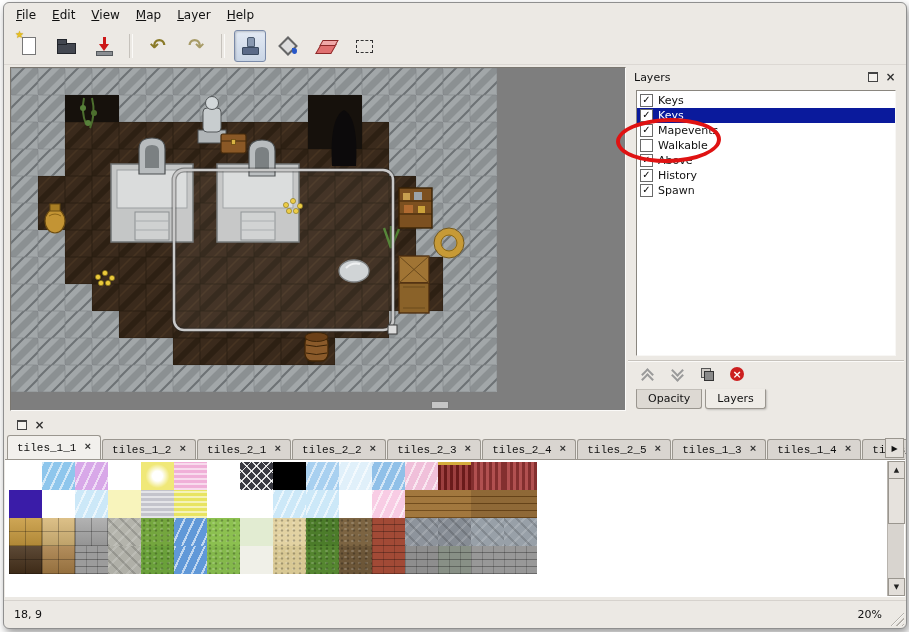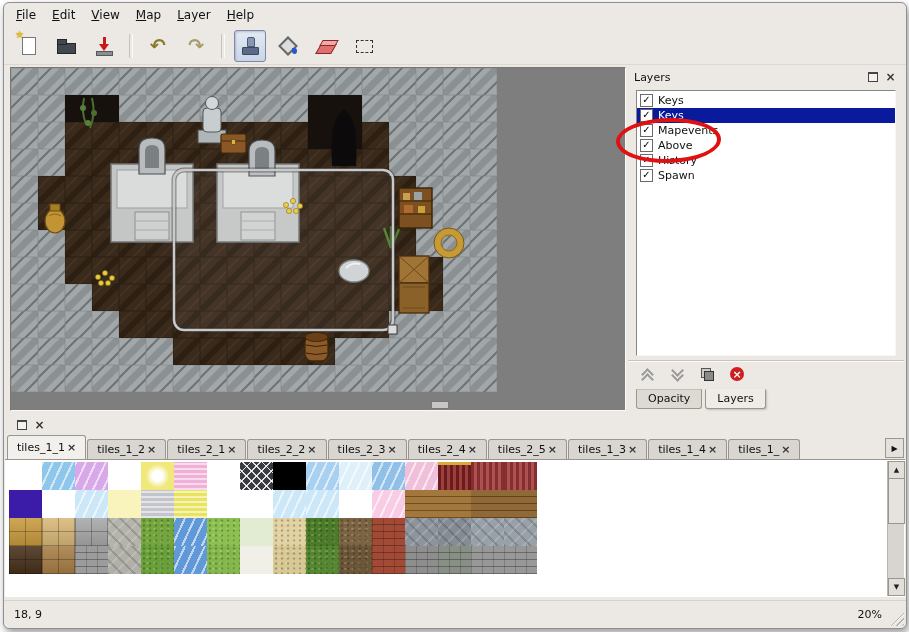--- a/index.html
+++ b/index.html
@@ -78,21 +78,21 @@
   .ico-dup::after{content:"";position:absolute;left:4px;top:4px;width:8px;height:8px;background:#8a8a8a;border:1px solid #333;}
   .ico-del{width:14px;height:14px;border-radius:50%;background:#cc1f1f;color:#fff;font-size:11px;font-weight:bold;display:flex;align-items:center;justify-content:center;line-height:1;}
   .dock-tabs{display:flex;align-items:flex-start;height:22px;padding-left:8px;gap:3px;flex:none;margin-top:2px;}
   .dtab{padding:2px 11px 3px;font-size:11px;border:1px solid #9a968f;background:#ddd9d3;border-radius:0 0 3px 3px;border-top-color:#c2beb8;}
   .dtab.active{background:#efece7;border-top-color:#efece7;box-shadow:1px 1px 2px rgba(0,0,0,.18);}
   
   .bottom-dock{position:absolute;left:0;top:412px;width:902px;height:184px;font-size:11px;}
   .ts-title{display:flex;align-items:center;height:20px;padding:0 7px;}
   .ts-title .t{flex:1;}
   .ts-tabs{display:flex;align-items:flex-end;height:24px;padding-left:3px;position:relative;}
-  .ts-tab{display:flex;align-items:center;gap:2px;padding:0 9px;font-size:11px;background:#d9d5d0;border:1px solid #9a968f;border-bottom:none;border-radius:3px 3px 0 0;height:19px;margin-right:1px;white-space:nowrap;}
+  .ts-tab{display:flex;align-items:center;gap:8px;padding:0 9px;font-size:11px;background:#d9d5d0;border:1px solid #9a968f;border-bottom:none;border-radius:3px 3px 0 0;height:19px;margin-right:1px;white-space:nowrap;font-family:Liberation Mono, monospace;}
   .ts-tab.active{background:#f2f0ed;height:23px;position:relative;z-index:2;}
   .ts-close{font-size:11px;color:#333;font-weight:bold;line-height:9px;}
   .ts-scroll-btn{position:absolute;right:2px;bottom:3px;width:17px;height:18px;background:#e4e0db;border:1px solid #9a968f;display:flex;align-items:center;justify-content:center;font-size:8px;color:#111;}
   .palette{position:absolute;left:1px;right:1px;top:44px;bottom:2px;background:#fff;overflow:hidden;border-top:1px solid #9a968f;}
   .tile-grid{position:absolute;left:4px;top:2px;display:grid;grid-template-columns:repeat(16,33px);grid-auto-rows:28px;}
   .tile{width:33px;height:28px;}
   .p-water{background-image:repeating-linear-gradient(115deg,rgba(255,255,255,.6) 0 2px,rgba(255,255,255,0) 2px 9px);}
   .p-hstripes{background-image:repeating-linear-gradient(0deg,rgba(255,255,255,.55) 0 2px,rgba(255,255,255,0) 2px 5px);}
   .p-lattice{background-image:repeating-linear-gradient(45deg,rgba(255,255,255,.85) 0 1px,transparent 1px 7px),repeating-linear-gradient(-45deg,rgba(255,255,255,.85) 0 1px,transparent 1px 7px);}
   .p-glow{background-image:radial-gradient(circle at 50% 50%,#ffffff 0 5px,rgba(255,255,255,0) 12px);}
@@ -483,20 +483,24 @@
         </div>
         <div class="layer-row sel">
           <span class="cb">✓</span>
           <span class="layer-label">Keys</span>
         </div>
         <div class="layer-row">
           <span class="cb">✓</span>
           <span class="layer-label">Mapevents</span>
         </div>
         <div class="layer-row">
+          <span class="cb"></span>
+          <span class="layer-label">Walkable</span>
+        </div>
+        <div class="layer-row">
           <span class="cb">✓</span>
           <span class="layer-label">Above</span>
         </div>
         <div class="layer-row">
           <span class="cb">✓</span>
           <span class="layer-label">History</span>
         </div>
         <div class="layer-row">
           <span class="cb">✓</span>
           <span class="layer-label">Spawn</span>

